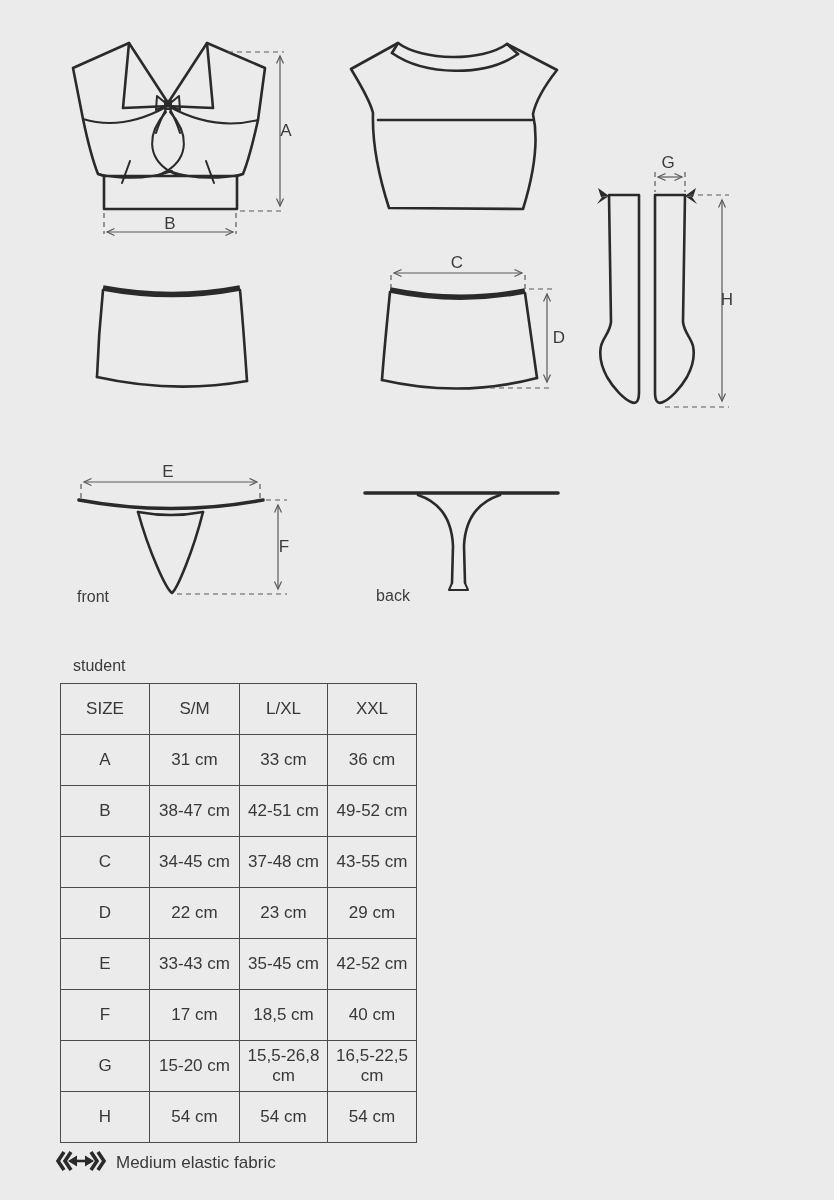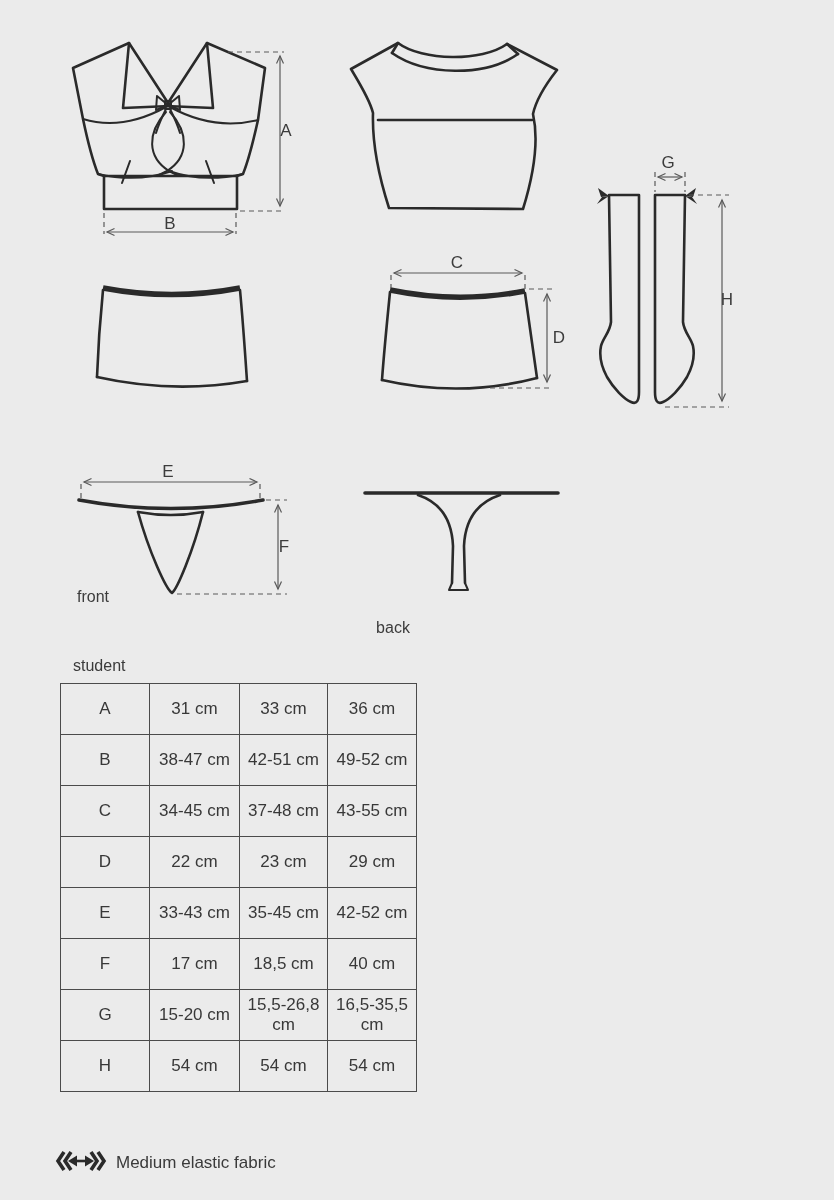--- a/index.html
+++ b/index.html
@@ -150,31 +150,37 @@
   <div class="dim-label" style="left:286px;top:131px">A</div>
   <div class="dim-label" style="left:170px;top:224px">B</div>
   <div class="dim-label" style="left:457px;top:263px">C</div>
   <div class="dim-label" style="left:559px;top:338px">D</div>
   <div class="dim-label" style="left:168px;top:472px">E</div>
   <div class="dim-label" style="left:284px;top:547px">F</div>
   <div class="dim-label" style="left:668px;top:163px">G</div>
   <div class="dim-label" style="left:727px;top:300px">H</div>
 
   <div class="view-label" style="left:93px;top:589px">front</div>
-  <div class="view-label" style="left:393px;top:620px">back</div>
+  <div class="view-label" style="left:393px;top:588px">back</div>
 
   <div class="table-title">student</div>
   <table class="size-table">
     <colgroup>
         <col style="width:89px">
         <col style="width:90px">
         <col style="width:88px">
         <col style="width:89px">
       </colgroup>
     <tbody>
+        <tr>
+      <td>SIZE</td>
+      <td>S/M</td>
+      <td>L/XL</td>
+      <td>XXL</td>
+    </tr>
     <tr>
       <td>A</td>
       <td>31 cm</td>
       <td>33 cm</td>
       <td>36 cm</td>
     </tr>
     <tr>
       <td>B</td>
       <td>38-47 cm</td>
       <td>42-51 cm</td>
@@ -201,21 +207,21 @@
     <tr>
       <td>F</td>
       <td>17 cm</td>
       <td>18,5 cm</td>
       <td>40 cm</td>
     </tr>
     <tr>
       <td>G</td>
       <td>15-20 cm</td>
       <td>15,5-26,8 cm</td>
-      <td>16,5-35,5 cm</td>
+      <td>16,5-22,5 cm</td>
     </tr>
     <tr>
       <td>H</td>
       <td>54 cm</td>
       <td>54 cm</td>
       <td>54 cm</td>
     </tr>
   </tbody>
     </table>
 

